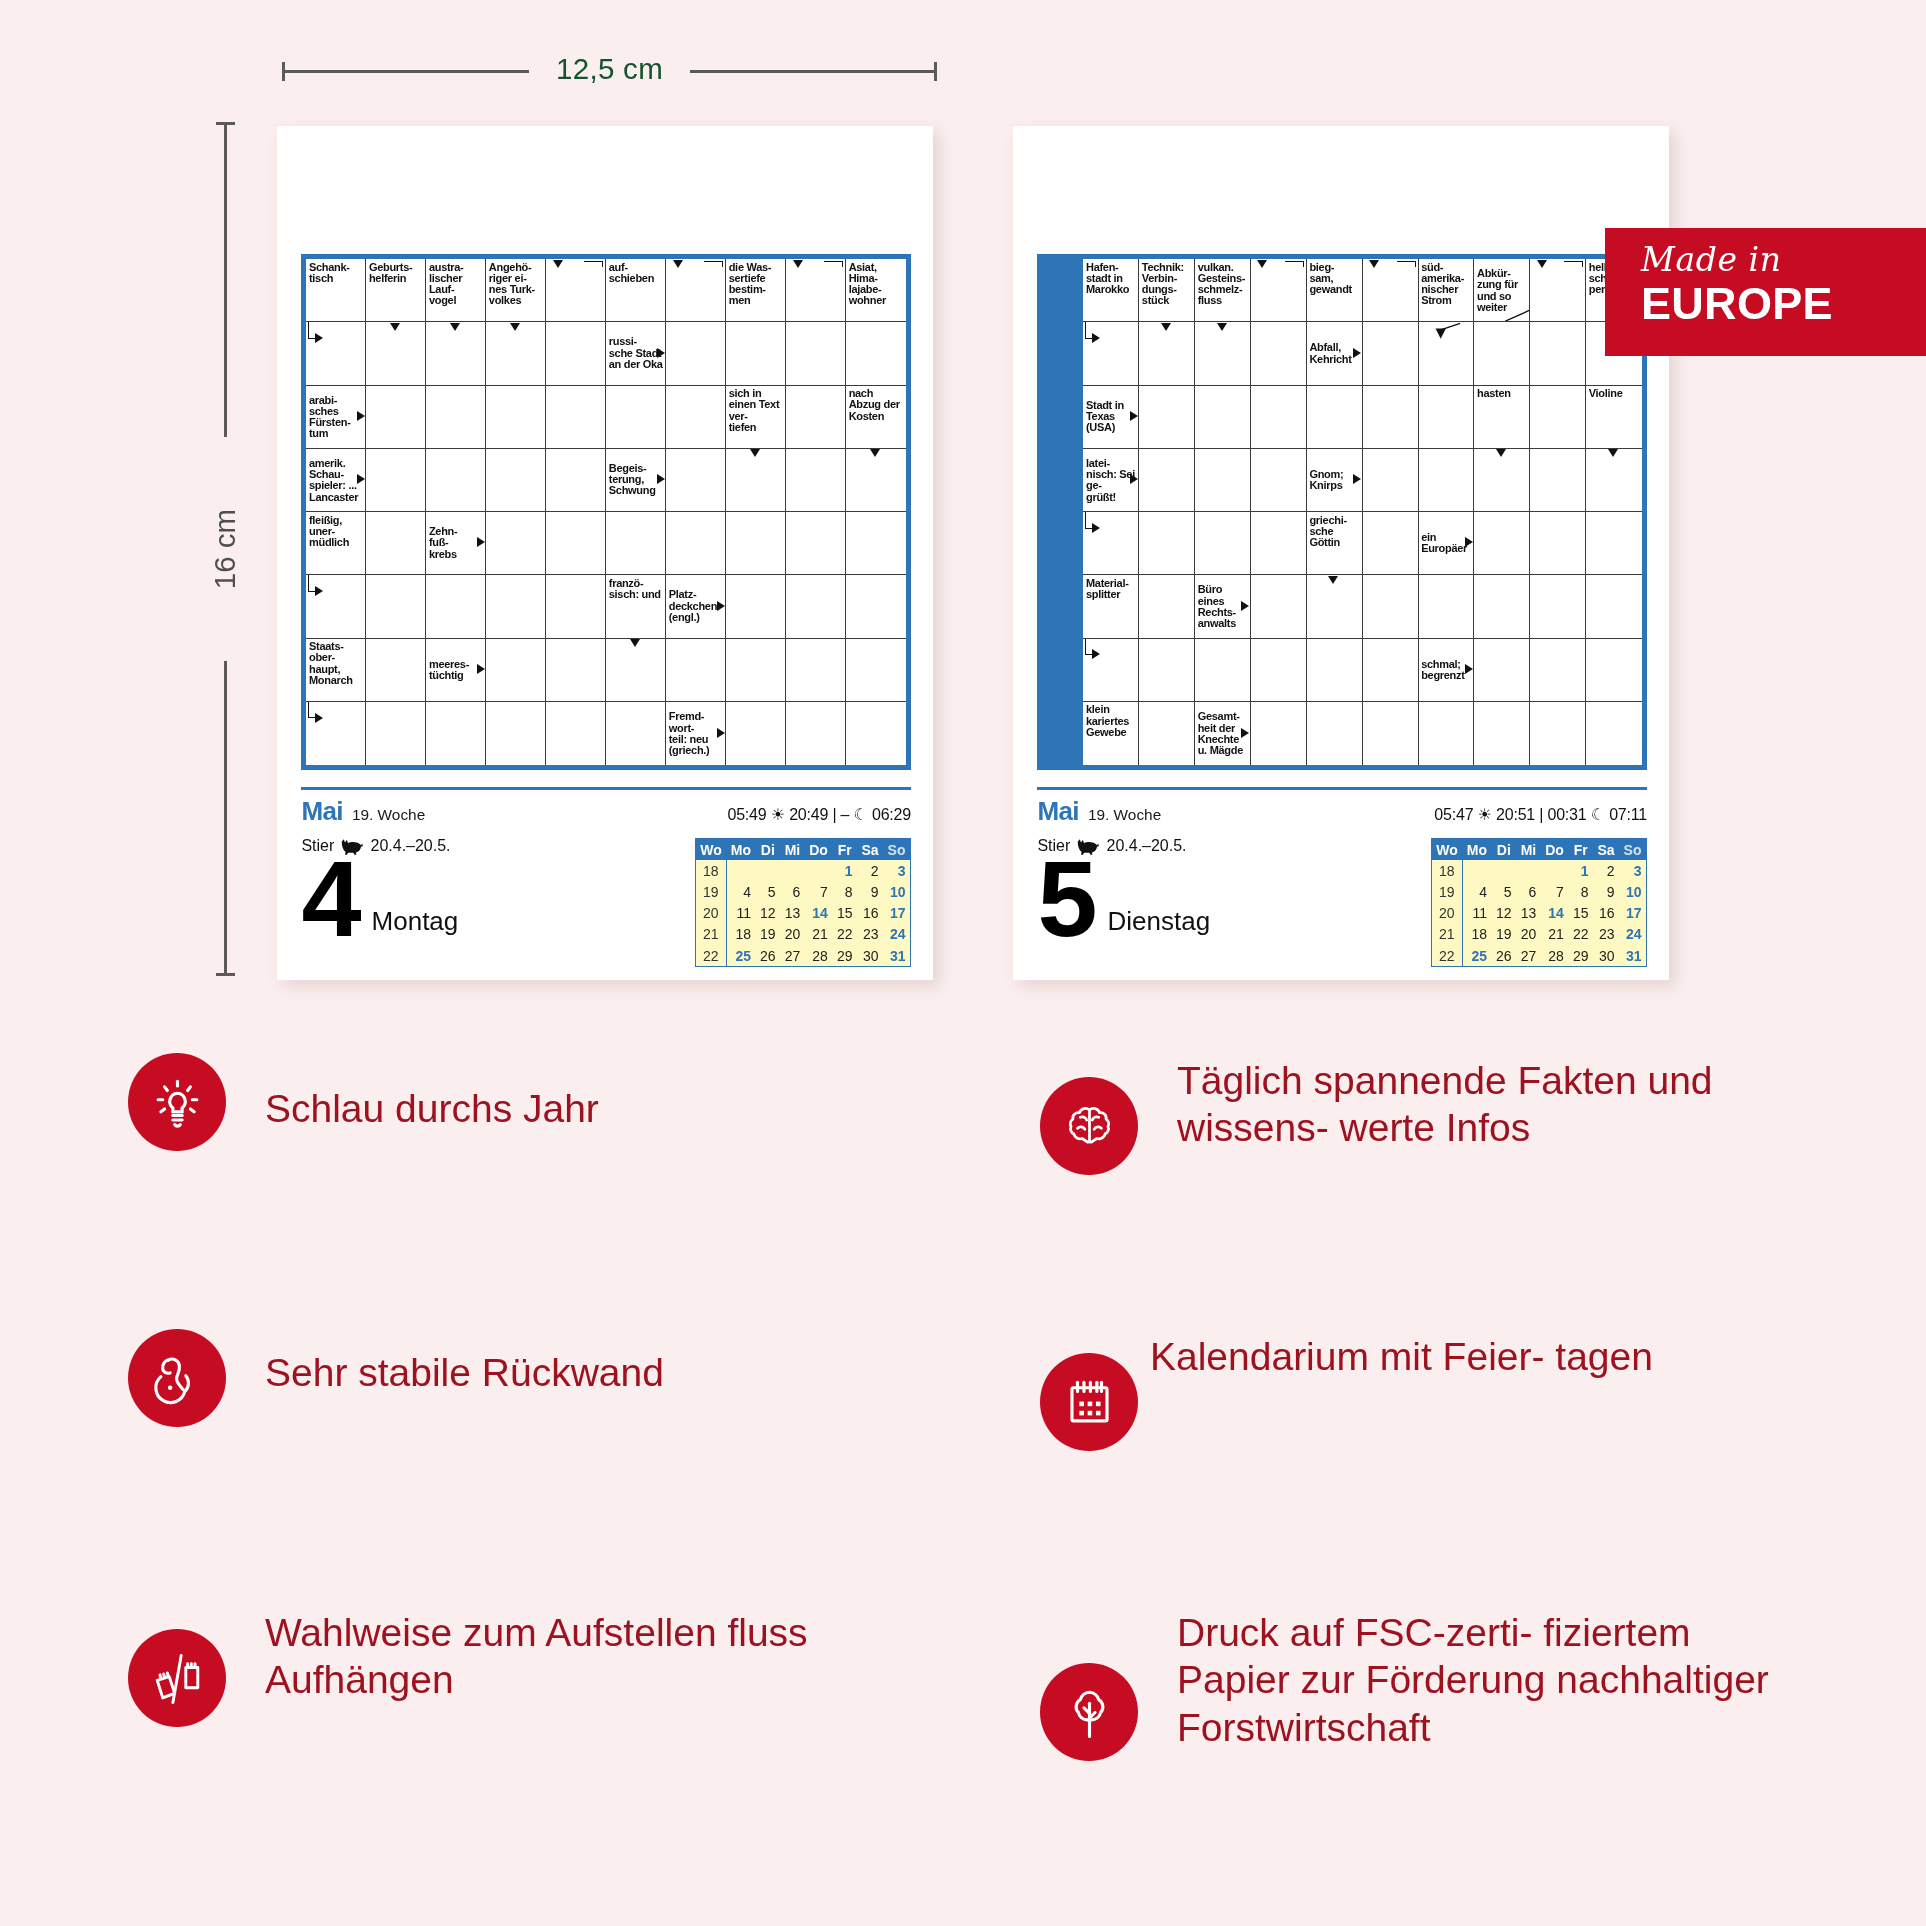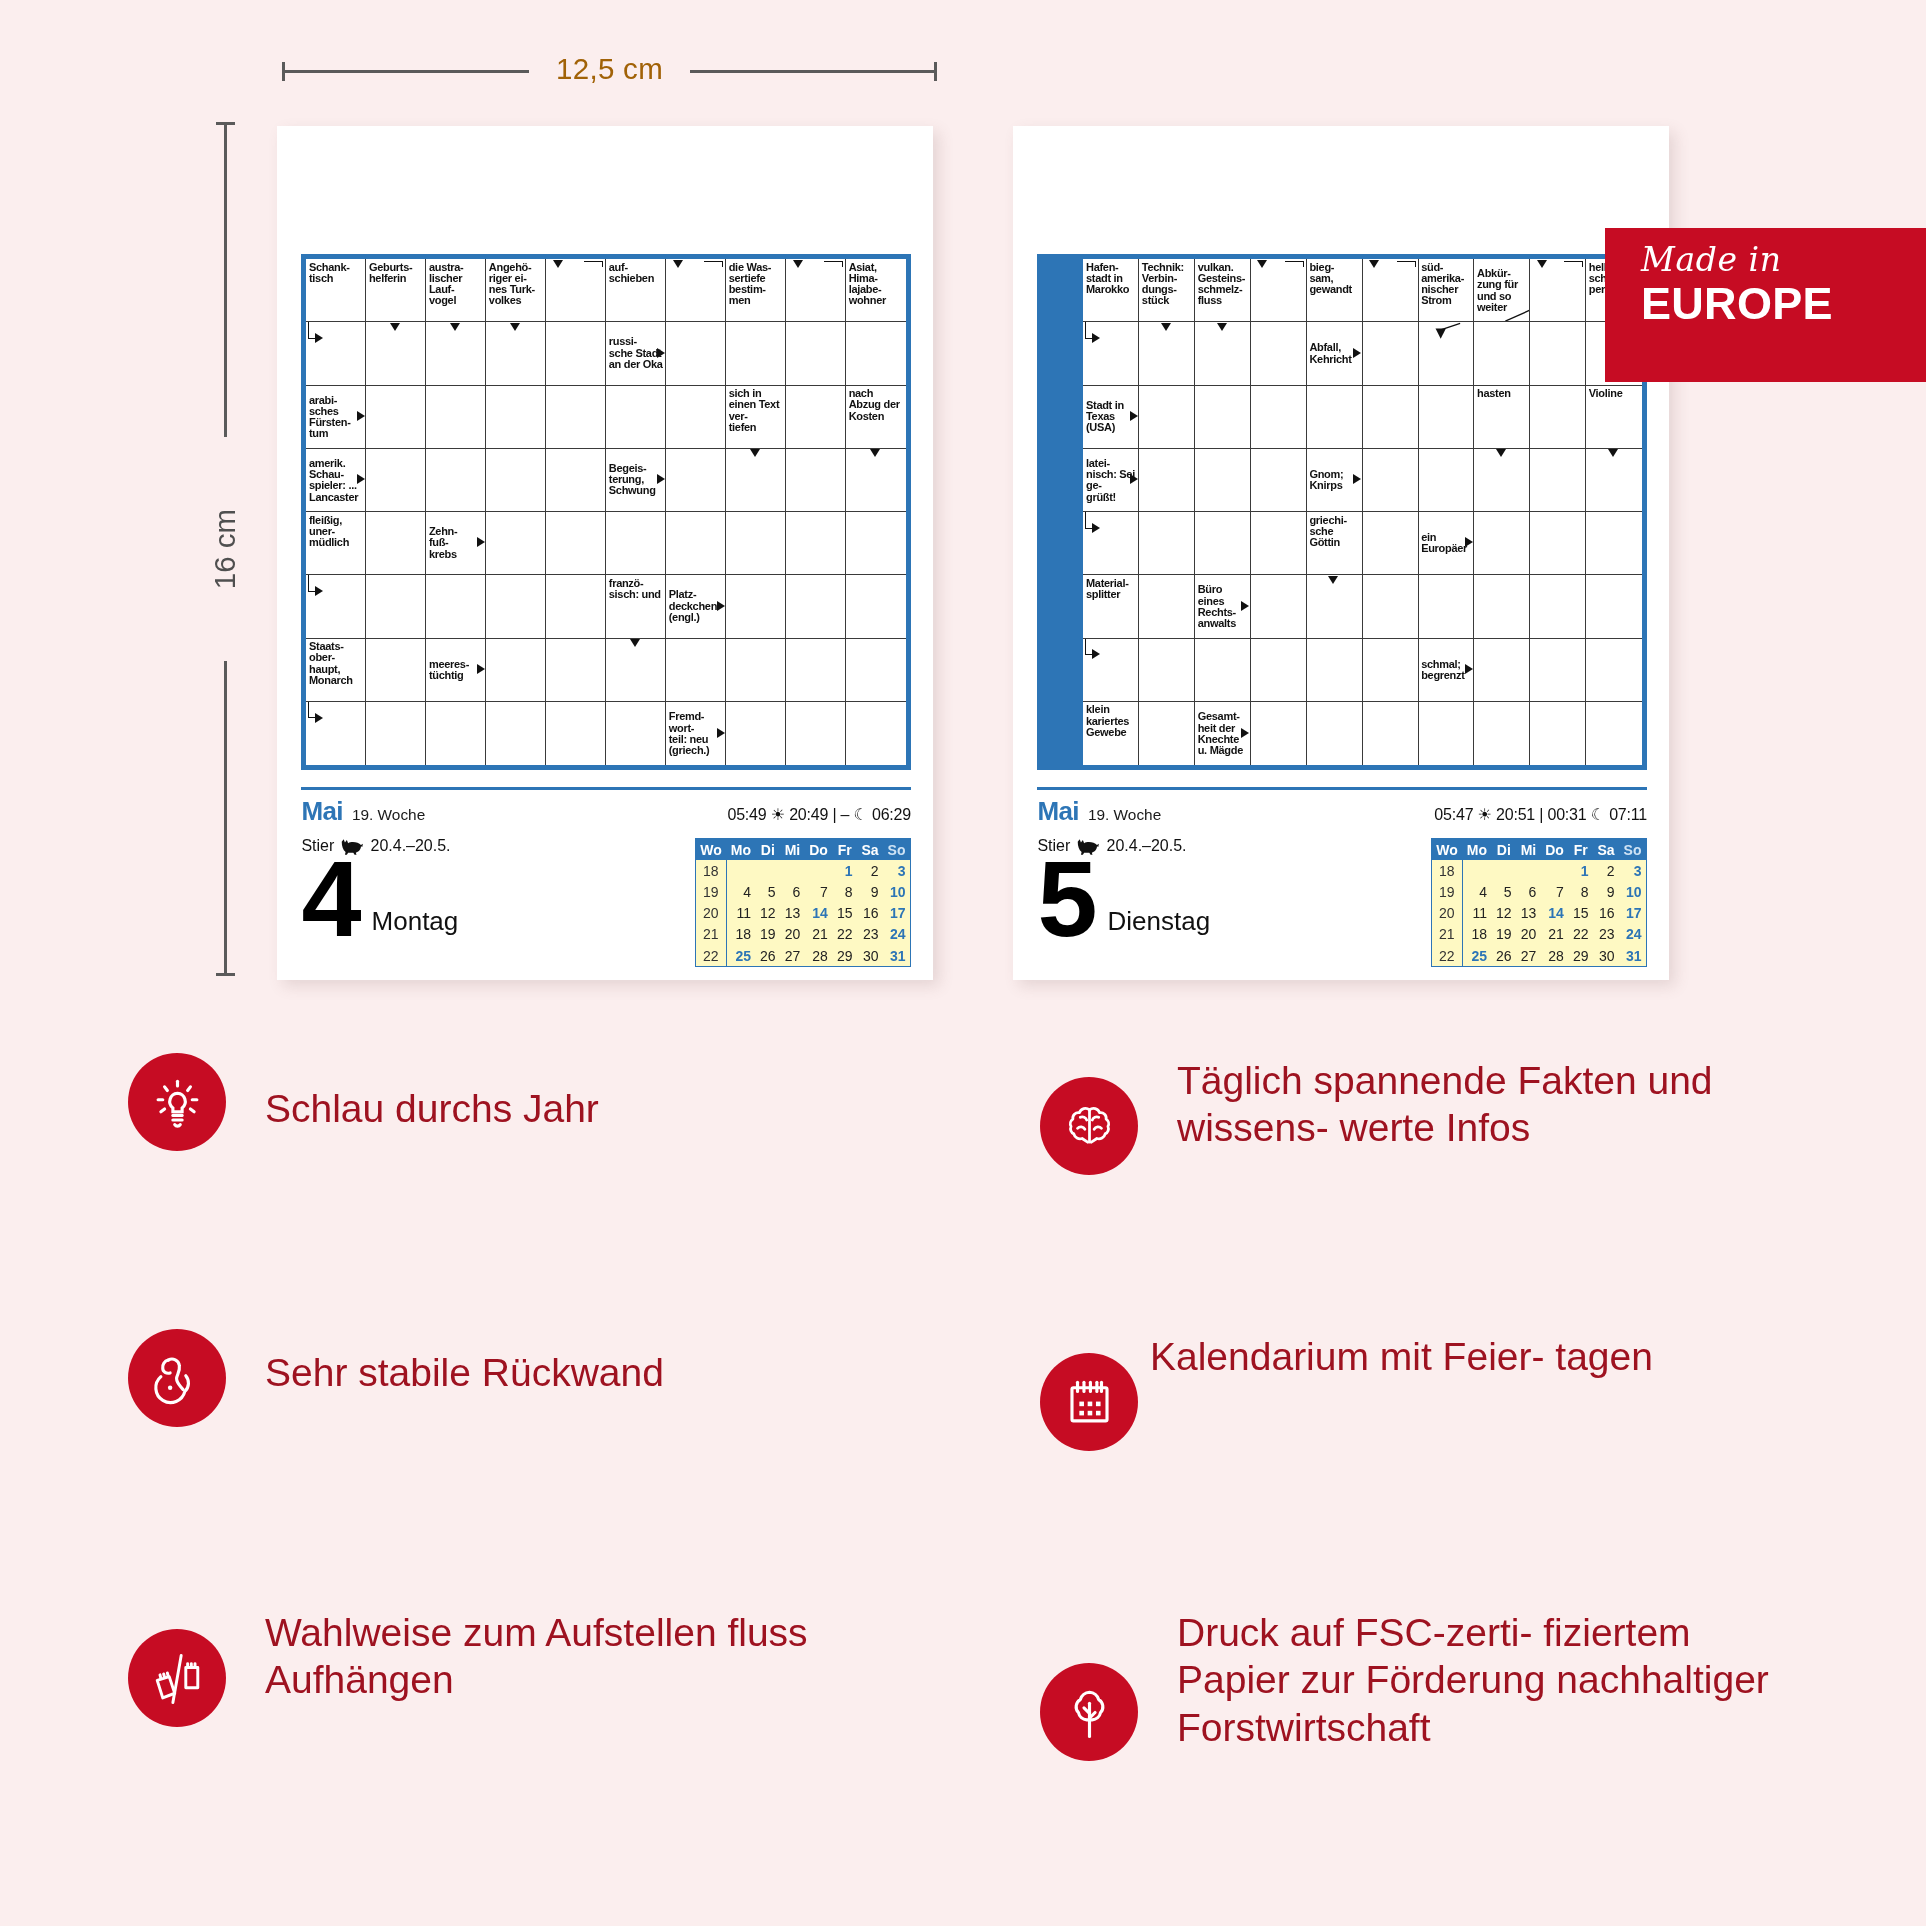--- a/index.html
+++ b/index.html
@@ -13,21 +13,21 @@
 
   
   .dim-h { position: absolute; left: 282px; top: 58px; width: 655px; height: 26px; }
   .dim-h .bar { position: absolute; top: 12.2px; height: 2.6px; background: #5a5a5a; }
   .dim-h .bar.left  { left: 0; width: 247px; }
   .dim-h .bar.right { right: 0; width: 247px; }
   .dim-h .cap { position: absolute; top: 3.9px; width: 2.6px; height: 19px; background: #5a5a5a; }
   .dim-h .cap.l { left: 0; } .dim-h .cap.r { right: 0; }
   .dim-h .lbl {
     position: absolute; left: 0; right: 0; top: -6.4px; text-align: center;
-    font-size: 29.5px; color: #a16207; letter-spacing: 0.3px;
+    font-size: 29.5px; color: #14532d; letter-spacing: 0.3px;
   }
 
   .dim-v { position: absolute; left: 212px; top: 122px; width: 26px; height: 854px; }
   .dim-v .bar { position: absolute; left: 12.2px; width: 2.6px; background: #5a5a5a; }
   .dim-v .bar.top { top: 0; height: 315px; }
   .dim-v .bar.bot { bottom: 0; height: 315px; }
   .dim-v .cap { position: absolute; left: 3.9px; width: 19px; height: 2.6px; background: #5a5a5a; }
   .dim-v .cap.t { top: 0; } .dim-v .cap.b { bottom: 0; }
   .dim-v .lbl {
     position: absolute; left: 50%; top: 50%;
@@ -121,21 +121,21 @@
   .minical th.sun, .minical td.sun { color: #2d75b6; }
   .minical th.sun { color: #cfe3f5; }
   .minical td {
     padding: 2.6px 4.5px; text-align: right; color: #222; min-width: 22px;
   }
   .minical td.wk { color: #333; border-right: 1.3px solid #2d75b6; text-align: center; }
   .minical td.hl { color: #2d75b6; font-weight: bold; }
 
   
   #made-badge {
-    position: absolute; left: 1605px; top: 228px; width: 321px; height: 154px;
+    position: absolute; left: 1605px; top: 228px; width: 321px; height: 128px;
     background: #c60c23; color: #fff; padding: 15.4px 0 0 36px;
   }
   #made-badge .script {
     font-family: "DejaVu Serif", serif; font-style: italic; font-size: 33px;
     font-weight: normal; letter-spacing: 0.6px; line-height: 1.05;
   }
   #made-badge .euro {
     font-size: 45px; font-weight: bold; letter-spacing: 0.3px; line-height: 1.1; margin-top: 1.3px;
   }
 

